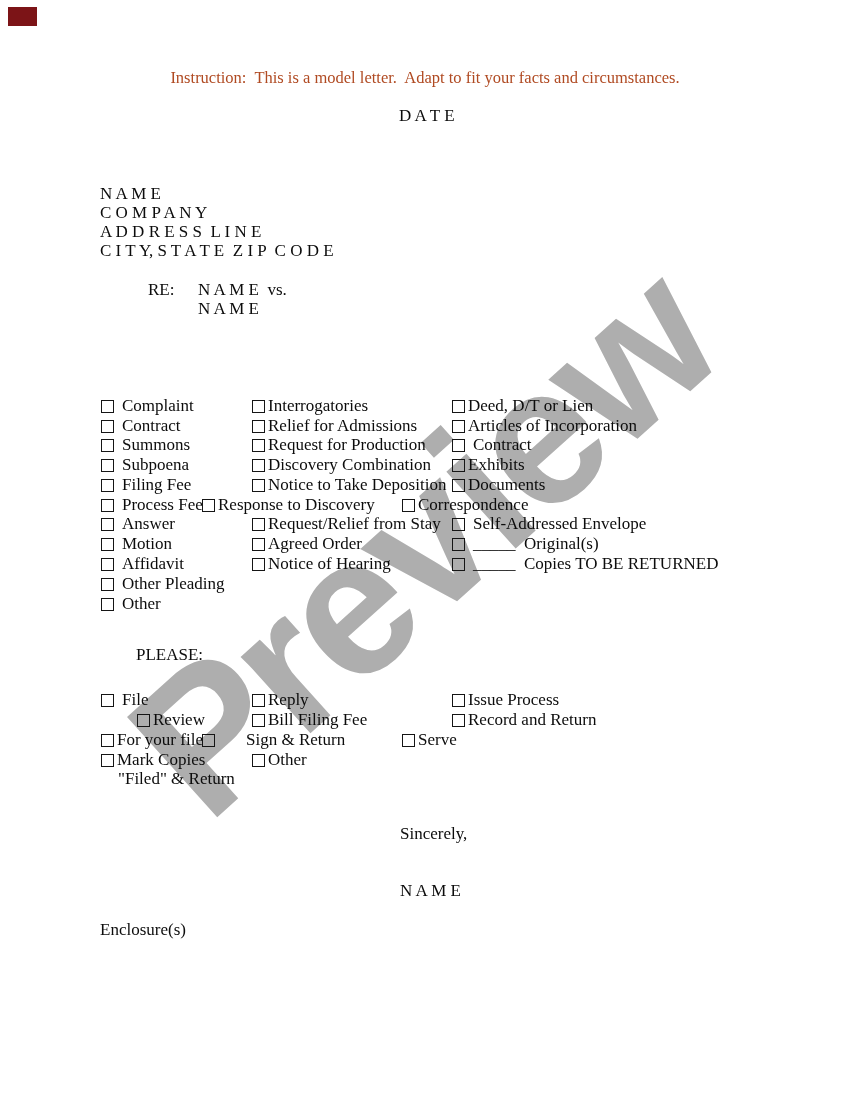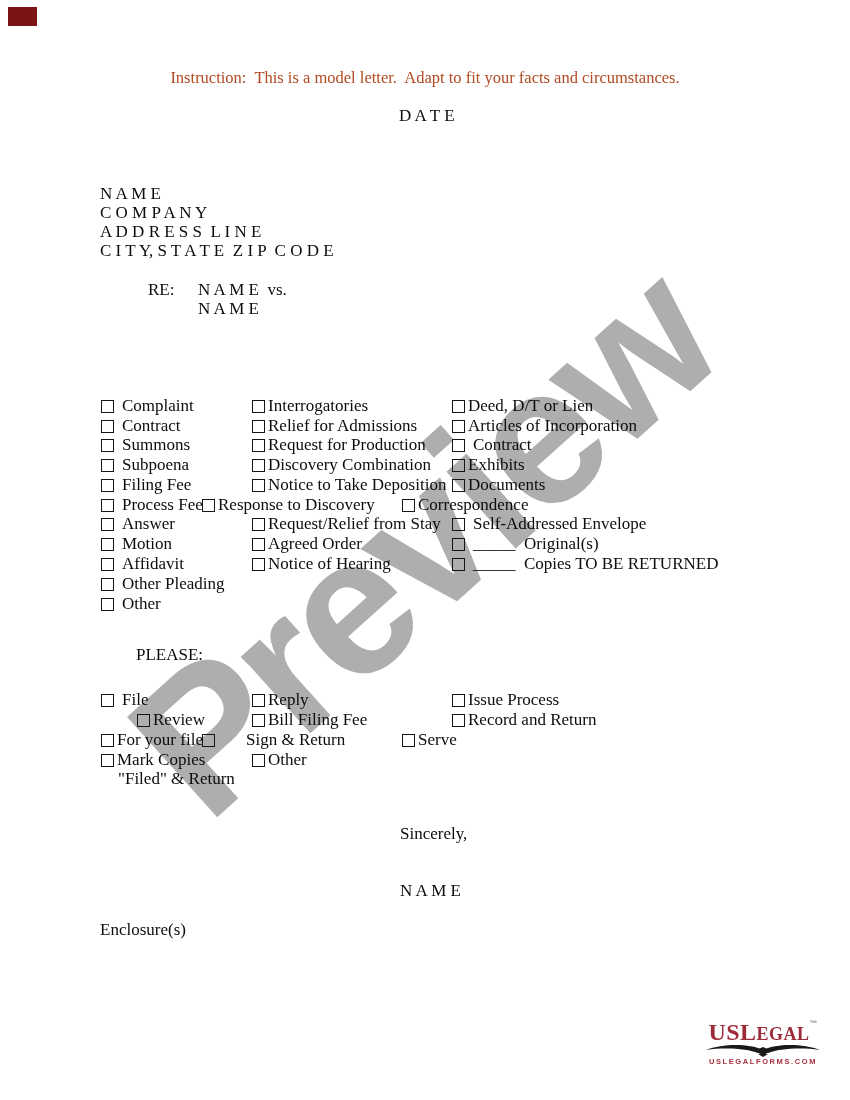--- a/index.html
+++ b/index.html
@@ -228,24 +228,14 @@
         <span class="box"></span>
         <span class="lbl">Other</span>
       </div>
 
     <div class="abs t17" style="left:118px;top:769px;">"Filed" &amp; Return</div>
 
     <div class="abs t17" style="left:400px;top:824px;">Sincerely,</div>
     <div class="abs t17" style="left:400px;top:881px;">N A M E</div>
     <div class="abs t17" style="left:100px;top:920px;">Enclosure(s)</div>
 
-    <div class="logo">
-      <div class="logo-word"><span class="logo-big">USL</span><span class="logo-small">EGAL</span><span class="logo-tm">™</span></div>
-      <svg class="logo-eagle" width="118" height="13" viewBox="0 0 118 13">
-        <path d="M59,6 C44,-1 18,0 2,6 C22,3 44,5 54,9 Z" fill="#1a1a1a"></path>
-        <path d="M59,6 C74,-1 100,0 116,6 C96,3 74,5 64,9 Z" fill="#1a1a1a"></path>
-        <path d="M50,7 L59,3 L68,7 L59,11 Z" fill="#1a1a1a"></path>
-        <path d="M54,10 L59,13 L64,10 Z" fill="#1a1a1a"></path>
-      </svg>
-      <div class="logo-site">USLEGALFORMS.COM</div>
-    </div>
   </div>
 </div>
 
 </body></html>

